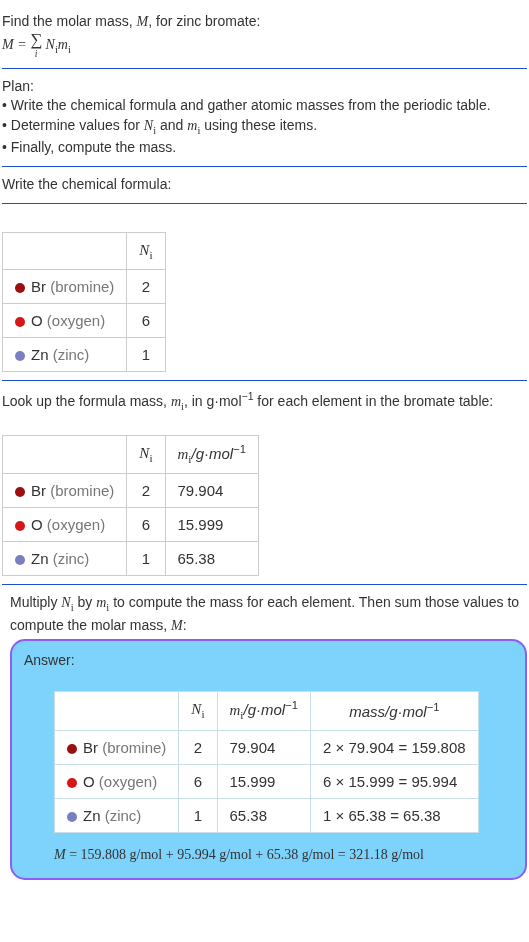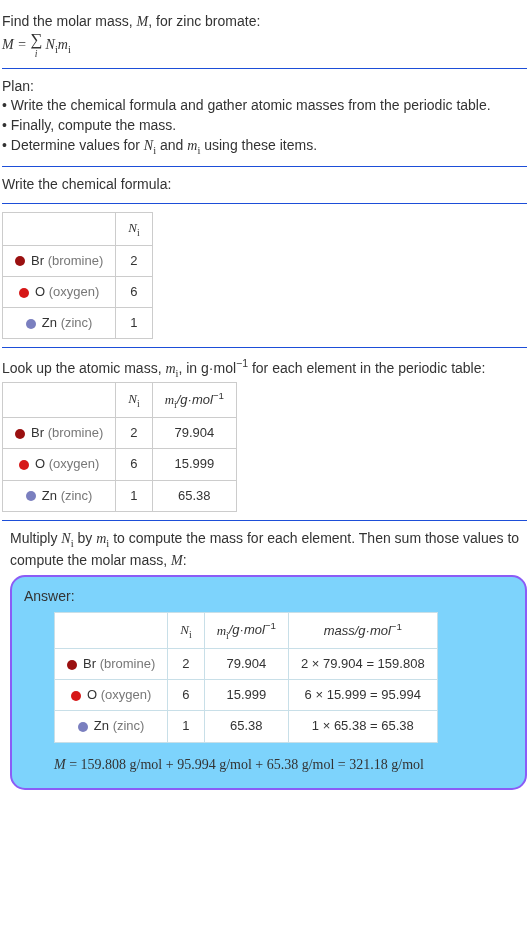--- a/index.html
+++ b/index.html
@@ -18,27 +18,27 @@
   }
   .section:last-child { border-bottom: none; }
   .formula {
     font-family: Georgia, serif;
     font-style: italic;
   }
   .sub { font-size: 0.75em; vertical-align: sub; font-style: normal; }
   .sup { font-size: 0.75em; vertical-align: super; font-style: normal; }
   table {
     border-collapse: collapse;
-    margin-top: 0;
-    font-size: 13px;
+    margin-top: 20px;
+    font-size: 15px;
   }
   th, td {
     border: 1px solid #ccc;
     padding: 6px 12px;
-    text-align: center;
+    text-align: left;
     background: #fff;
   }
   th {
     font-weight: normal;
     font-style: italic;
     text-align: center;
   }
   .dot {
     display: inline-block;
     width: 10px;
@@ -75,24 +75,24 @@
     <span>Find the molar mass, </span><span class="formula">M</span><span>, for zinc bromate:</span>
   </div>
   <div class="formula">
     <span>M</span><span> = </span><span style="display:inline-block; text-align:center; vertical-align:middle; line-height:0.9;"><span class="bigsum">∑</span><br><span style="font-size:0.7em;">i</span></span> <span>N</span><span class="sub">i</span><span>m</span><span class="sub">i</span>
   </div>
 </div>
 
 <div class="section">
   <div>Plan:</div>
   <div>• Write the chemical formula and gather atomic masses from the periodic table.</div>
-  <div>• Finally, compute the mass.</div>
   <div>
     <span>• Determine values for </span><span class="formula"><span>N</span><span class="sub">i</span></span><span> and </span><span class="formula"><span>m</span><span class="sub">i</span></span><span> using these items.</span>
   </div>
+  <div>• Finally, compute the mass.</div>
 </div>
 
 <div class="section">
   <div>Write the chemical formula:</div>
 </div>
 
 <div class="section">
   <table>
     <tbody>
         <tr>
@@ -110,21 +110,21 @@
     <tr>
       <td><span class="dot dot-zn"></span><span>Zn</span> <span class="elem-label">(zinc)</span></td>
       <td class="num-cell">1</td>
     </tr>
   </tbody>
     </table>
 </div>
 
 <div class="section">
   <div>
-    <span>Look up the atomic mass, </span><span class="formula"><span>m</span><span class="sub">i</span></span><span>, in g·mol</span><span class="sup">−1</span><span> for each element in the periodic table:</span>
+    <span>Look up the formula mass, </span><span class="formula"><span>m</span><span class="sub">i</span></span><span>, in g·mol</span><span class="sup">−1</span><span> for each element in the bromate table:</span>
   </div>
   <table>
     <tbody>
         <tr>
       <th></th>
       <th><span class="formula"><span>N</span><span class="sub">i</span></span></th>
       <th><span class="formula"><span>m</span><span class="sub">i</span></span><span>/g·mol</span><span class="sup">−1</span></th>
     </tr>
     <tr>
       <td><span class="dot dot-br"></span><span>Br</span> <span class="elem-label">(bromine)</span></td>

